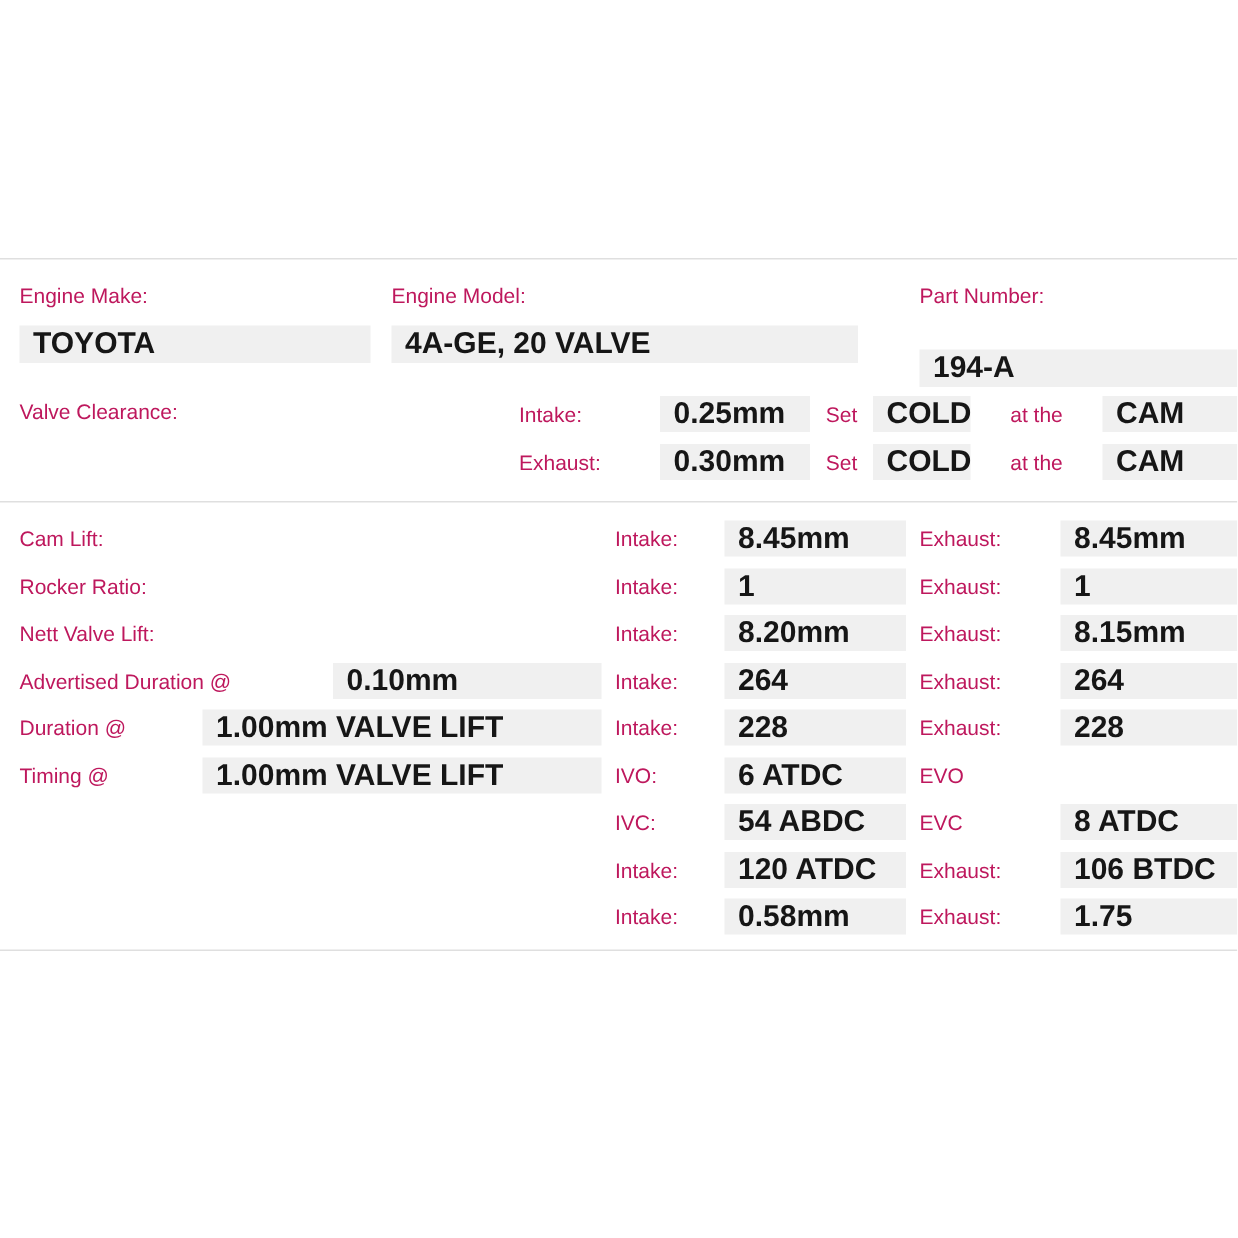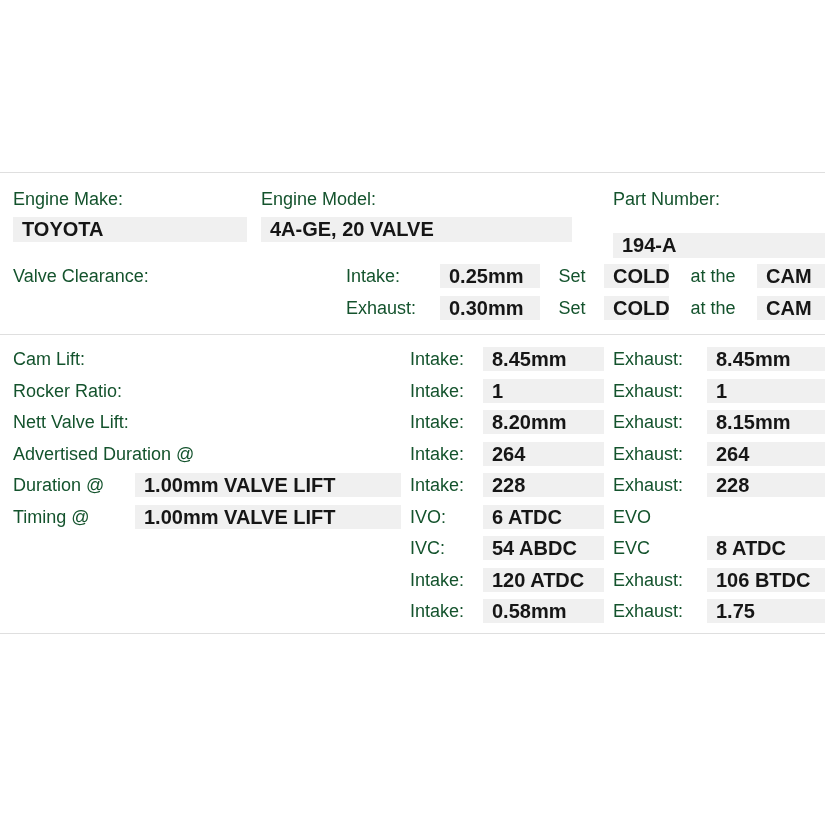--- a/index.html
+++ b/index.html
@@ -16,22 +16,22 @@
     left: 0;
     width: 825px;
     height: 1px;
     background: #dfdfdf;
   }
   #divider-top { top: 172px; }
   #divider-mid { top: 334px; }
   #divider-bottom { top: 633px; }
 
   .label {
-    font-size: 18px;
-    color: #14532d;
+    font-size: 14px;
+    color: #be185d;
     white-space: nowrap;
   }
   .field {
     background: #f0f0f0;
     font-weight: 700;
     font-size: 20px;
     color: #161616;
     height: 24px;
     line-height: 24px;
     padding-left: 9px;
@@ -57,21 +57,21 @@
     left: 346px;
     right: 0;
     height: 24px;
     display: flex;
     align-items: center;
   }
   #vc-row-intake  { top: 264px; }
   #vc-row-exhaust { top: 296px; }
   .vc-side { width: 94px; }
   .vc-value { width: 100px; }
-  .vc-set { width: 64px; text-align: center; }
+  .vc-set { width: 42px; text-align: center; }
   .vc-cond { width: 65px; }
   .vc-at { width: 88px; text-align: center; }
   .vc-loc { flex: 1; }
 
   
   .t-row { position: absolute; left: 13px; right: 0; height: 24px; }
   .t-row-0 { top: 347px; }
   .t-row-1 { top: 379px; }
   .t-row-2 { top: 410px; }
   .t-row-3 { top: 442px; }
@@ -144,20 +144,21 @@
   <div class="t-row t-row-2">
     <span class="label t-left-label">Nett Valve Lift:</span>
     <span class="label t-mid-label">Intake:</span>
     <span class="field t-mid-field">8.20mm</span>
     <span class="label t-right-label">Exhaust:</span>
     <span class="field t-right-field">8.15mm</span>
   </div>
 
   <div class="t-row t-row-3">
     <span class="label t-left-label">Advertised Duration @</span>
+    <span class="field t-left-field a">0.10mm</span>
     <span class="label t-mid-label">Intake:</span>
     <span class="field t-mid-field">264</span>
     <span class="label t-right-label">Exhaust:</span>
     <span class="field t-right-field">264</span>
   </div>
 
   <div class="t-row t-row-4">
     <span class="label t-left-label">Duration @</span>
     <span class="field t-left-field b">1.00mm VALVE LIFT</span>
     <span class="label t-mid-label">Intake:</span>

